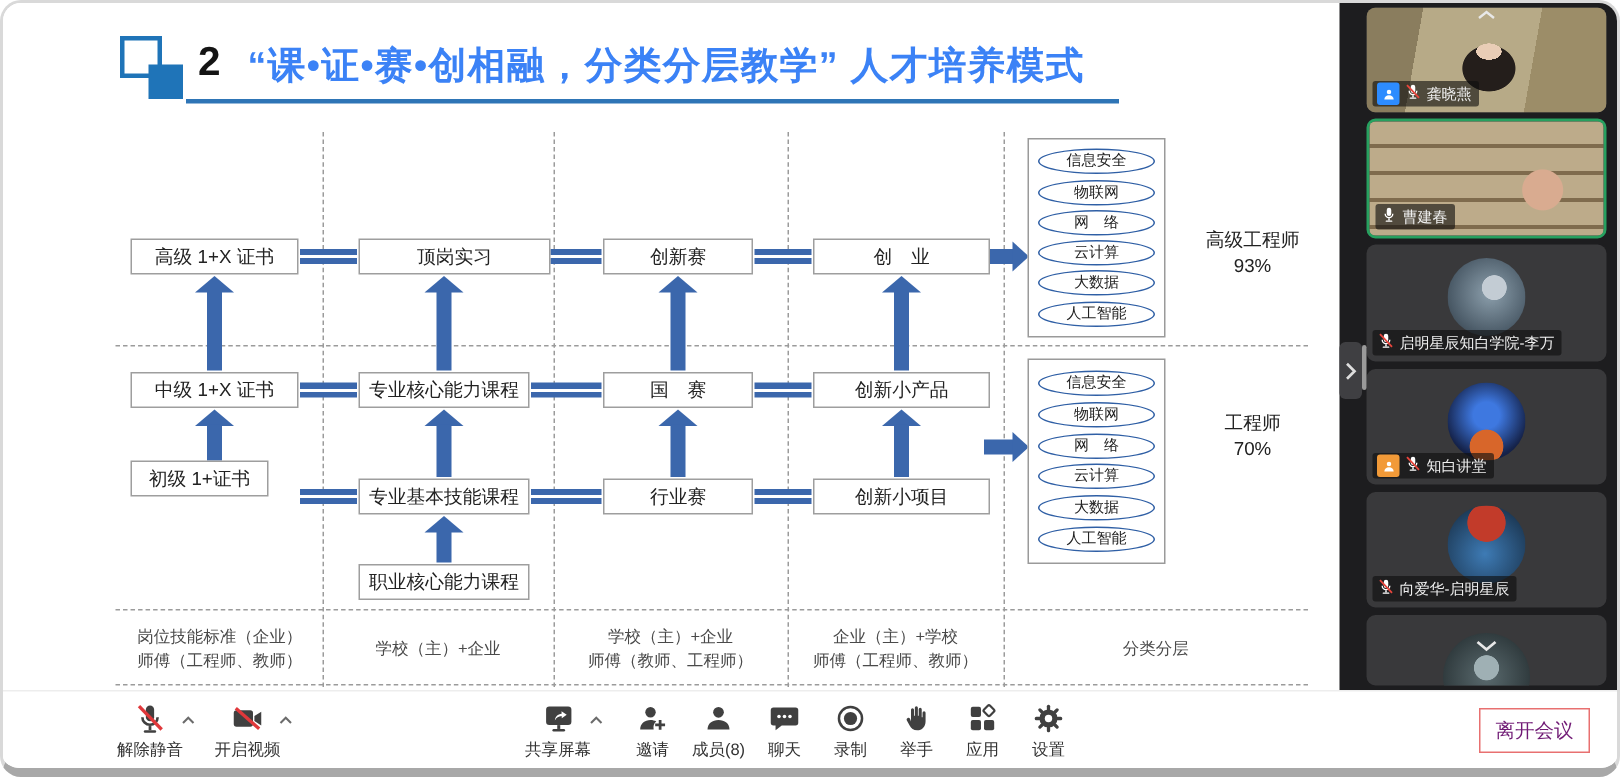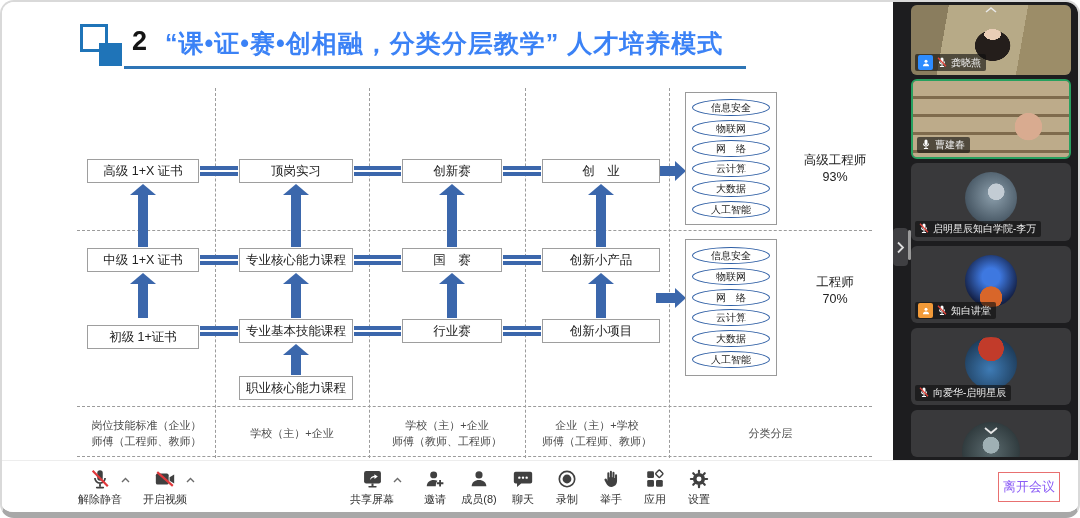--- a/index.html
+++ b/index.html
@@ -69,22 +69,22 @@
        repeating-linear-gradient(to bottom,#bdab8a 0 15px,#7f6b4d 15px 18px),#a99575;}
   .chev-top{position:absolute;top:1px;left:50%;transform:translateX(-50%);z-index:5;line-height:0;}
   .chev-mid{position:absolute;top:16px;left:50%;transform:translateX(-50%);z-index:5;line-height:0;}
 
   
   .toolbar{position:absolute;left:0;top:458px;width:1076px;height:52px;background:#fff;border-top:1px solid #ededed;}
   .tb-group{position:absolute;top:6px;display:flex;align-items:flex-start;text-align:right;}
   .tb-item{display:flex;flex-direction:column;align-items:center;gap:2px;font-size:11px;color:#333;min-width:44px;cursor:default;}
   .tb-item .ic{height:23px;display:flex;align-items:flex-end;}
   .tb-chev{margin:8px 2px 0 -2px;line-height:0;}
-  .leave-btn{position:absolute;right:18px;top:11px;width:62px;height:30px;border:1px solid #e87070;border-radius:0;
-    color:#8b5cf6;font-size:13px;background:#fff;display:flex;align-items:center;justify-content:center;}
+  .leave-btn{position:absolute;right:18px;top:11px;width:74px;height:30px;border:1px solid #e87070;border-radius:0;
+    color:#701a75;font-size:13px;background:#fff;display:flex;align-items:center;justify-content:center;}
 </style>
 </head>
 <body>
 
 <div class="frame">
 
   <div class="main">
 
     <div class="t-icon-outline"></div>
     <div class="t-icon-fill"></div>
@@ -150,30 +150,30 @@
     <div class="harrow" style="left:657px;top:159px;width:27px">
         <div class="sh"></div>
         <div class="hd"></div>
       </div>
     <div class="harrow" style="left:654px;top:286px;width:30px">
         <div class="sh"></div>
         <div class="hd"></div>
       </div>
 
     <div class="dbox" style="left:85px;top:157px;width:112px">高级 1+X 证书</div>
-    <div class="dbox" style="left:237px;top:157px;width:114px">顶岗实习</div>
+    <div class="dbox" style="left:237px;top:157px;width:128px">顶岗实习</div>
     <div class="dbox" style="left:540px;top:157px;width:118px">创　业</div>
     <div class="dbox" style="left:400px;top:157px;width:100px">创新赛</div>
 
     <div class="dbox" style="left:85px;top:246px;width:112px">中级 1+X 证书</div>
     <div class="dbox" style="left:237px;top:246px;width:114px">专业核心能力课程</div>
     <div class="dbox" style="left:400px;top:246px;width:100px">国　赛</div>
     <div class="dbox" style="left:540px;top:246px;width:118px">创新小产品</div>
 
-    <div class="dbox" style="left:85px;top:323px;width:112px">初级 1+证书</div>
+    <div class="dbox" style="left:85px;top:305px;width:92px">初级 1+证书</div>
     <div class="dbox" style="left:237px;top:317px;width:114px">专业基本技能课程</div>
     <div class="dbox" style="left:400px;top:317px;width:100px">行业赛</div>
     <div class="dbox" style="left:540px;top:317px;width:118px">创新小项目</div>
 
     <div class="dbox" style="left:237px;top:374px;width:114px">职业核心能力课程</div>
 
     <div class="egroup" style="left:683px;top:90px;height:133px">
       <div class="ellipse">信息安全</div>
       <div class="ellipse">物联网</div>
       <div class="ellipse">网　络</div>

